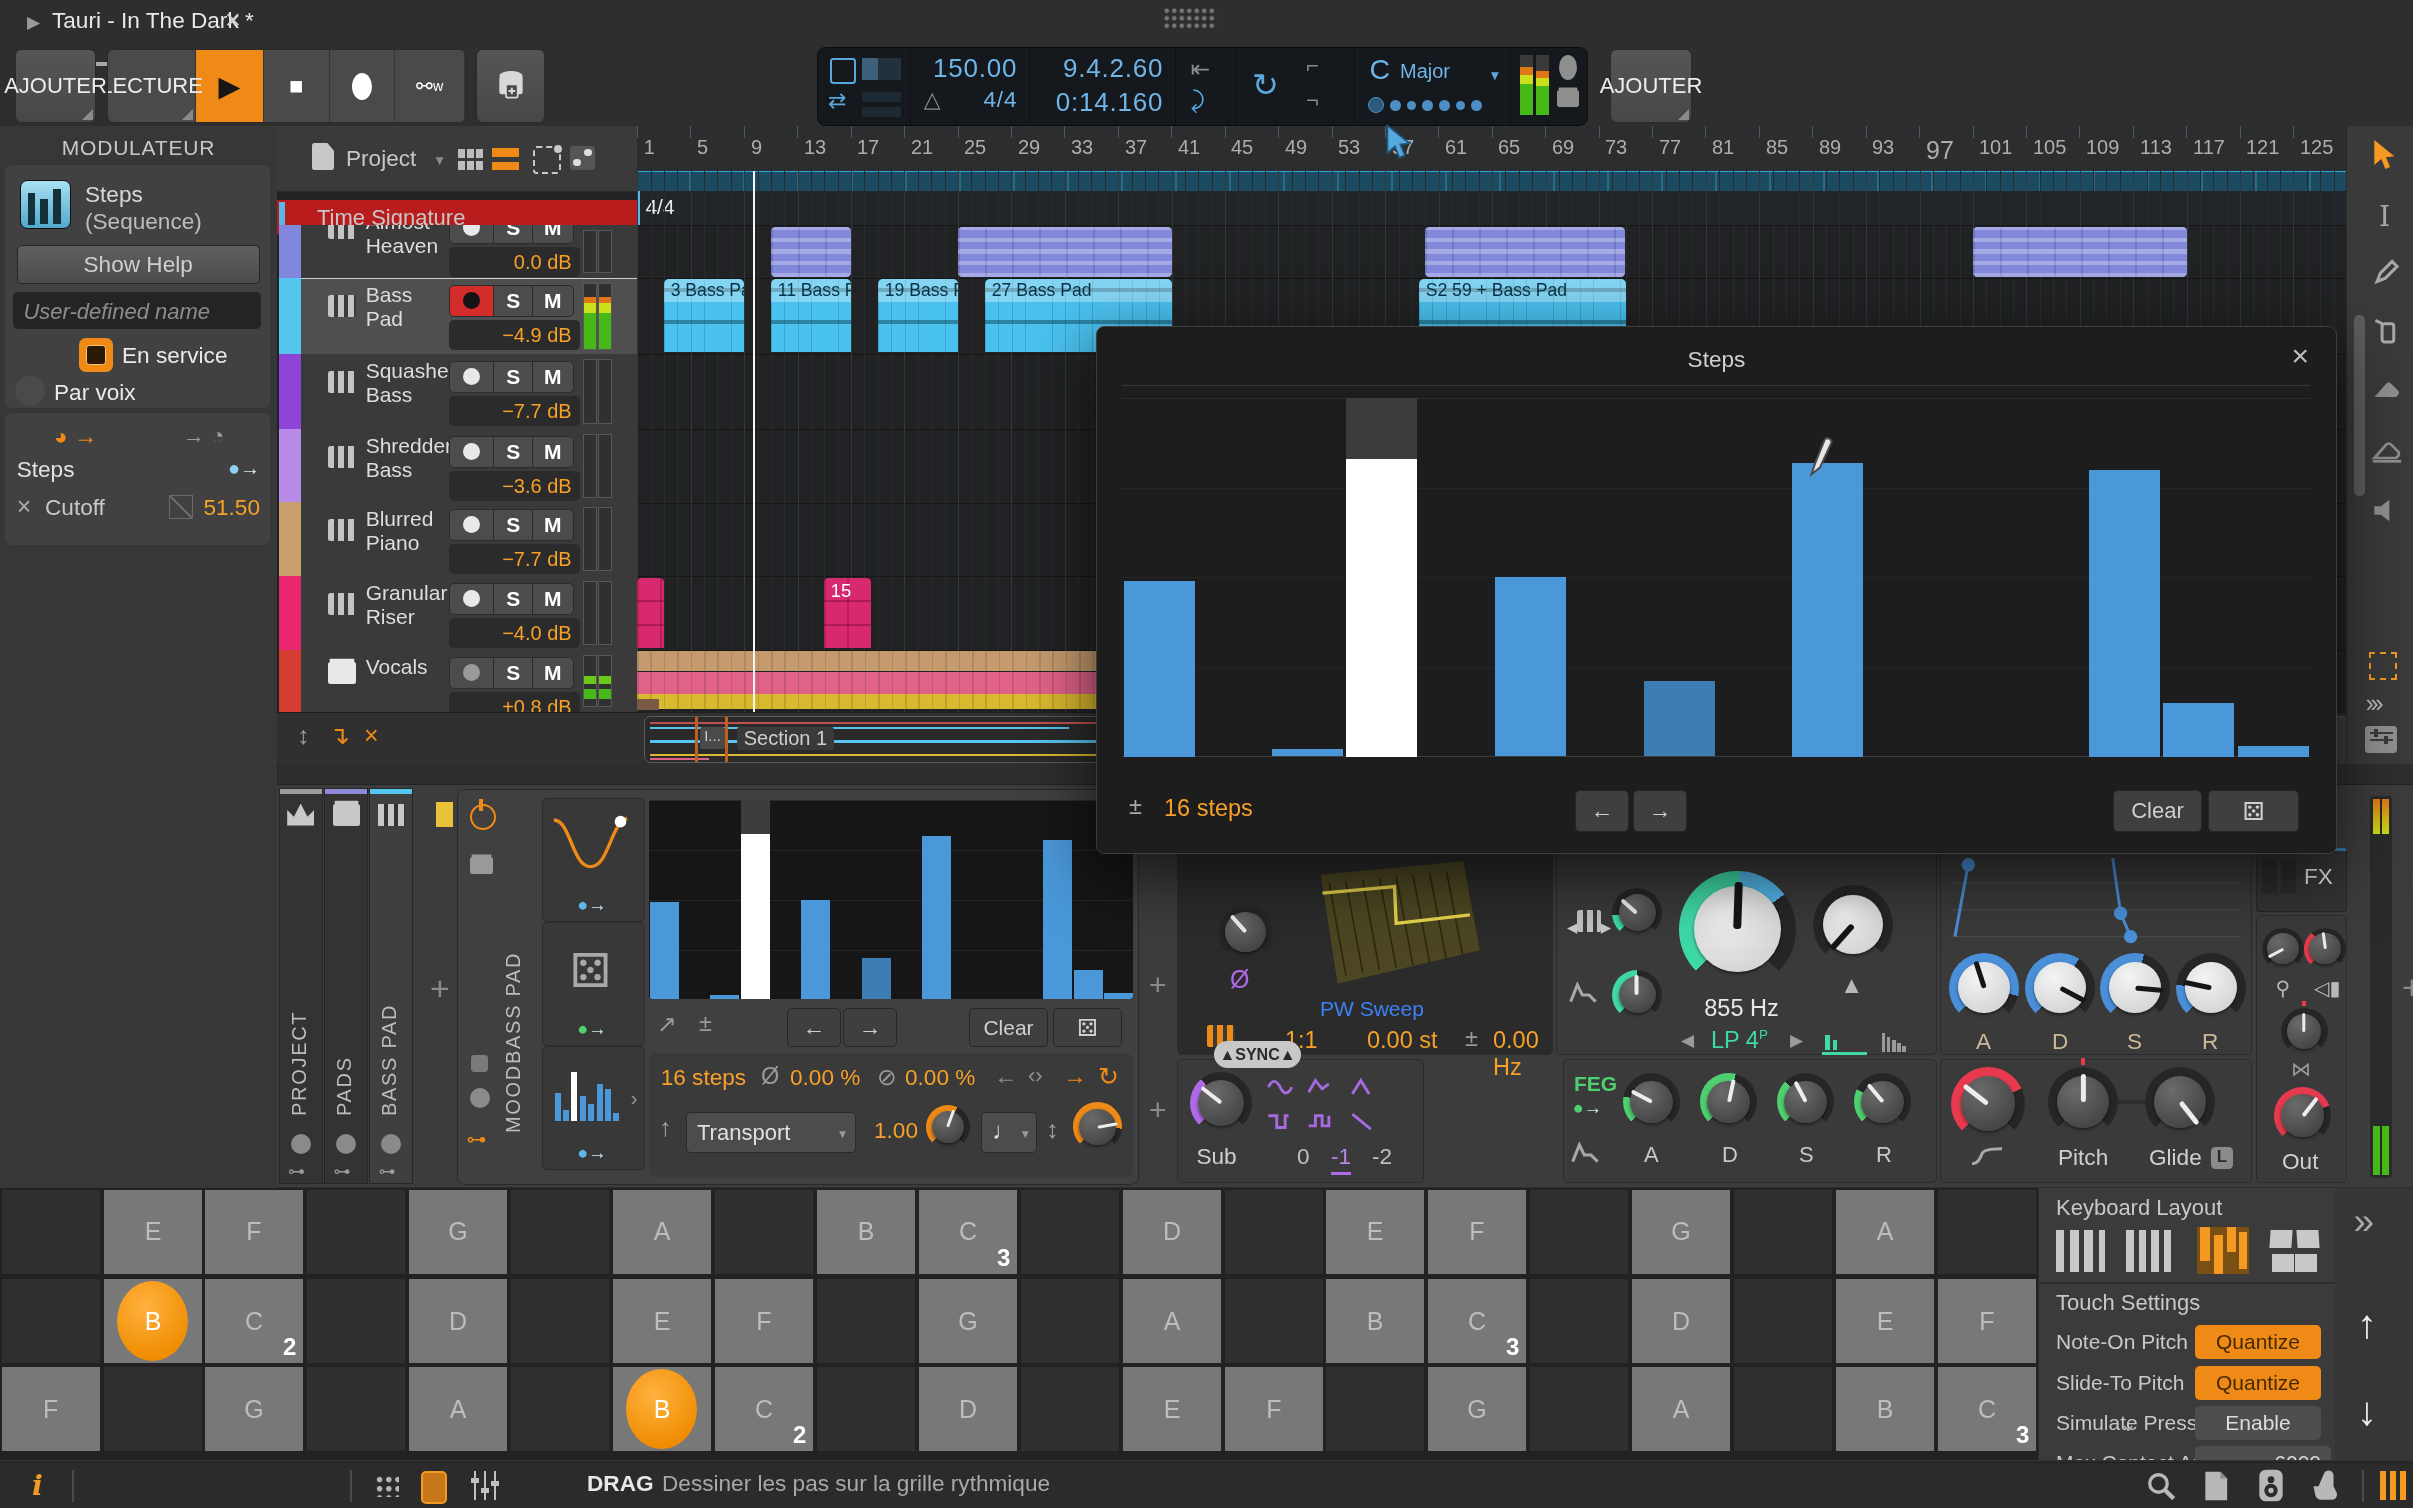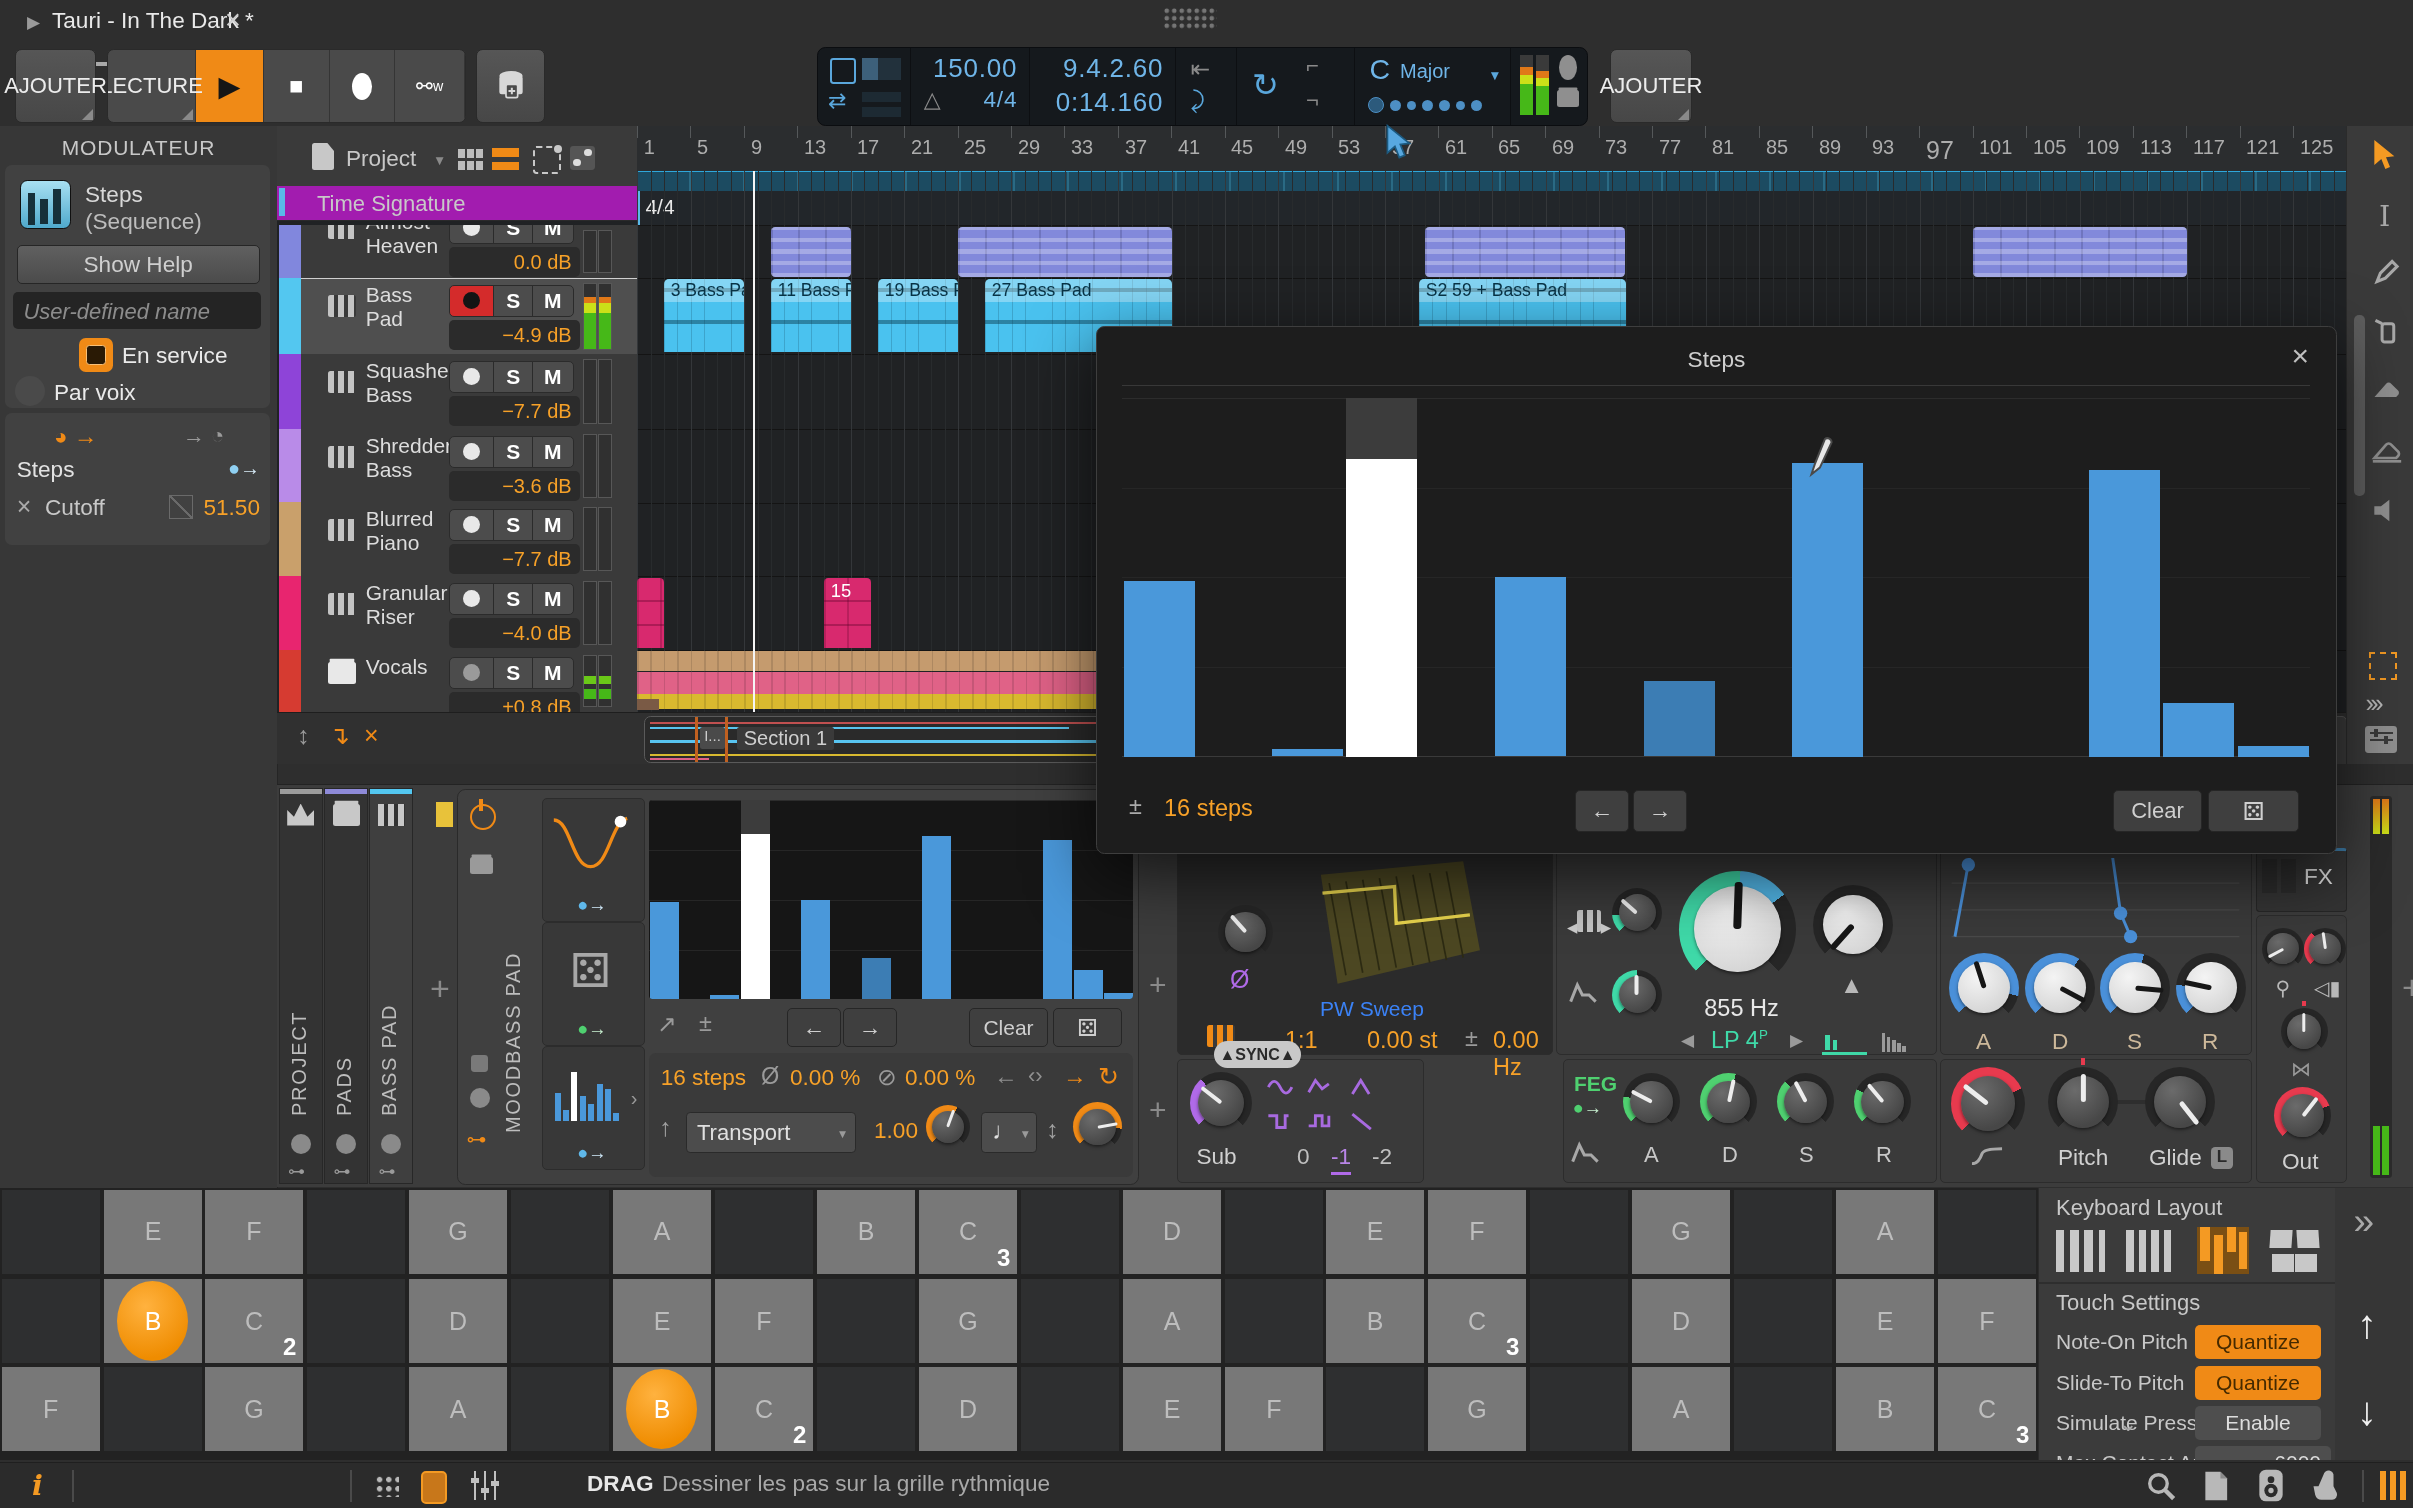--- a/index.html
+++ b/index.html
@@ -185,21 +185,21 @@
       <div class="abs" style="left:215px;top:22px;width:27px;height:22px;background:repeating-linear-gradient(0deg,#f08a16 0 8.4px,transparent 8.4px 13.4px);"></div>
       <div class="abs" style="left:256px;top:20px;width:23.5px;height:23.5px;border:2.5px dashed #c8c8c8;border-radius:3.4px;">
           <span style="position:absolute;right:-3.4px;top:-3.4px;width:8.4px;height:8.4px;border-radius:50%;background:#c8c8c8;"></span>
         </div>
       <div class="abs" style="left:293px;top:20px;width:25px;height:23.5px;background:#555;border-radius:3.4px;">
           <span style="position:absolute;left:3.4px;bottom:3.4px;width:7.5px;height:7.5px;border-radius:50%;background:#ddd;"></span>
           <span style="position:absolute;right:3.4px;top:2.5px;width:7.5px;height:7.5px;border-radius:50%;background:#ddd;"></span>
         </div>
     </div>
 
-    <div class="abs" style="left:0;top:60px;width:360px;height:34px;background:#a21caf;border-bottom:0.8px solid #2a2a2a;">
+    <div class="abs" style="left:0;top:74px;width:360px;height:34px;background:#b91c1c;border-bottom:0.8px solid #2a2a2a;">
       <span style="position:absolute;left:1.7px;top:1.7px;width:6.7px;height:28.5px;background:#5ab8e8;"></span>
       <span style="position:absolute;left:40px;top:5px;font-size:22px;color:#c8c8c8;">Time Signature</span>
     </div>
 
     <div class="abs" id="ruler" style="left:360px;top:0;width:1710px;height:45px;background:#2b2d2f;">
         <div style="position: absolute; left: 6.7px; top: 10px; font-size: 20px; color: rgb(173, 173, 173);">1</div>
         <div style="position: absolute; left: 0px; top: 0px; width: 0.8px; height: 11.7px; background: rgb(85, 88, 90);"></div>
         <div style="position: absolute; left: 60px; top: 10px; font-size: 20px; color: rgb(173, 173, 173);">5</div>
         <div style="position: absolute; left: 53px; top: 0px; width: 0.8px; height: 11.7px; background: rgb(85, 88, 90);"></div>
         <div style="position: absolute; left: 114px; top: 10px; font-size: 20px; color: rgb(173, 173, 173);">9</div>

